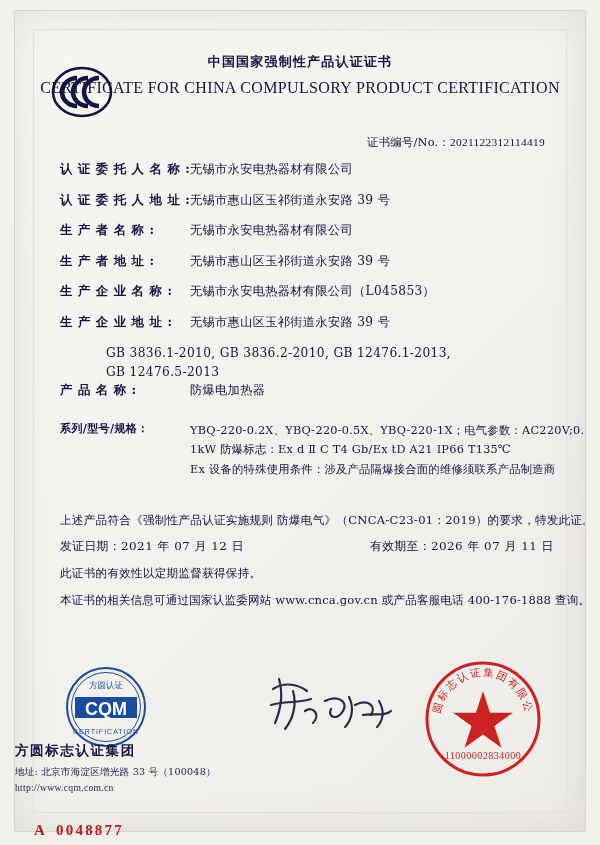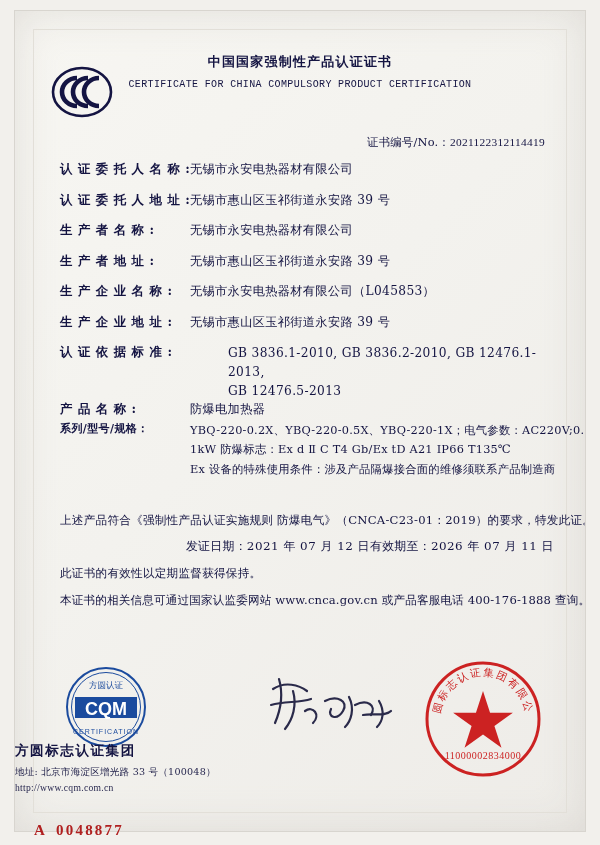--- a/index.html
+++ b/index.html
@@ -52,22 +52,22 @@
   }
   .title-cn {
     font-family: "DejaVu Serif", "Liberation Serif", serif;
     font-size: 13px;
     font-weight: bold;
     letter-spacing: 1.2px;
     color: #141442;
     margin: 0 0 7px 0;
   }
   .title-en {
-    font-family: Liberation Mono, monospace;
-    font-size: 10px;
+    font-family: Liberation Serif, serif;
+    font-size: 16px;
     letter-spacing: 0.35px;
     color: #141442;
     margin: 8px;
   }
 
   
   .ccc-logo {
     position: absolute;
     left: 36px;
     top: 55px;
@@ -171,26 +171,27 @@
     font-family: "DejaVu Serif", "Liberation Serif", serif;
     font-size: 11.6px;
     color: #141442;
     letter-spacing: 0.25px;
     line-height: 1.6;
     margin-bottom: 9px;
     white-space: nowrap;
   }
   .dates-row {
     display: flex;
-    justify-content: flex-end;
+    justify-content: space-between;
     font-family: "DejaVu Serif", "Liberation Serif", serif;
     font-size: 11.9px;
     color: #141442;
     letter-spacing: 0.3px;
     margin-bottom: 9px;
+    gap: 32px;
   }
   .dates-row .dv { letter-spacing: 0.5px; }
   .valid-right { padding-right: 6px; }
   .stmt.websites { letter-spacing: 0.15px; }
 
   
   .cqm-logo {
     position: absolute;
     left: 50px;
     top: 655px;
@@ -307,21 +308,20 @@
       </div>
       <div class="row">
         <div class="label">生 产 企 业 名 称 :</div>
         <div class="value">无锡市永安电热器材有限公司（L045853）</div>
       </div>
       <div class="row">
         <div class="label">生 产 企 业 地 址 :</div>
         <div class="value">无锡市惠山区玉祁街道永安路 39 号</div>
       </div>
       <div class="row tall">
-        <div class="label">认 证 依 据 标 准 :</div>
         <div class="value multi">
           <div>GB 3836.1-2010, GB 3836.2-2010, GB 12476.1-2013,</div>
           <div>GB 12476.5-2013</div>
         </div>
       </div>
       <div class="row">
         <div class="label">产 品 名 称 :</div>
         <div class="value">防爆电加热器</div>
       </div>
     </div>

